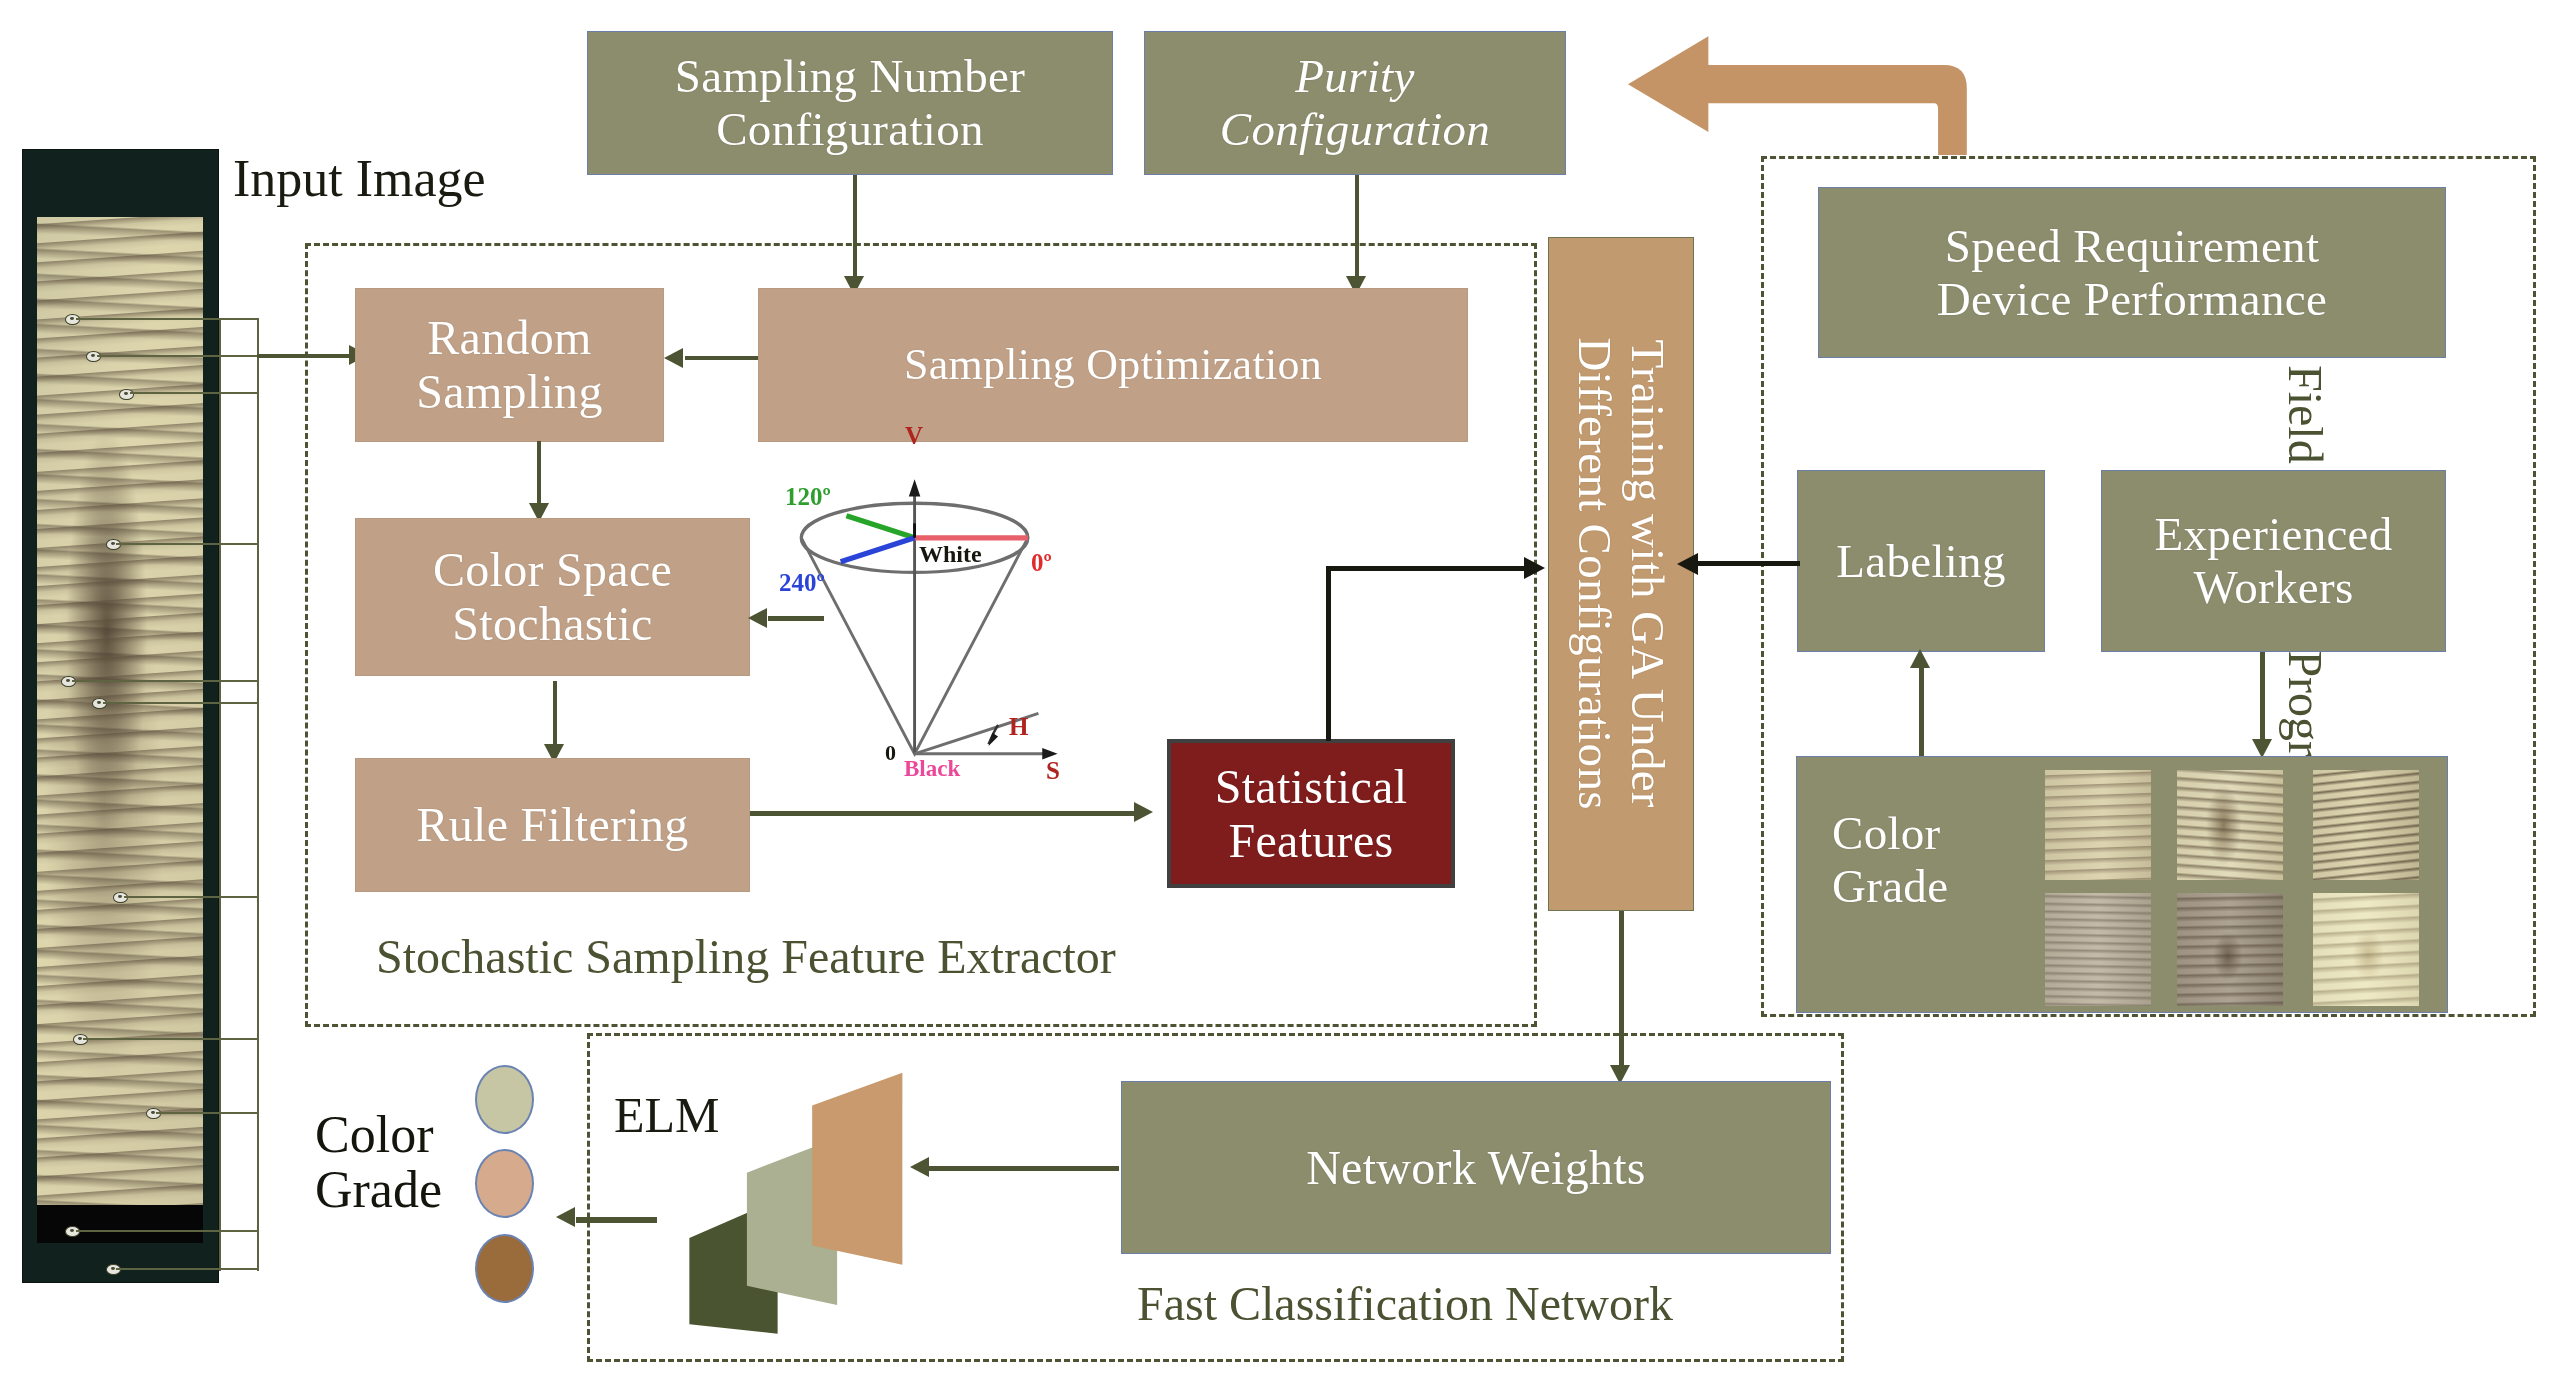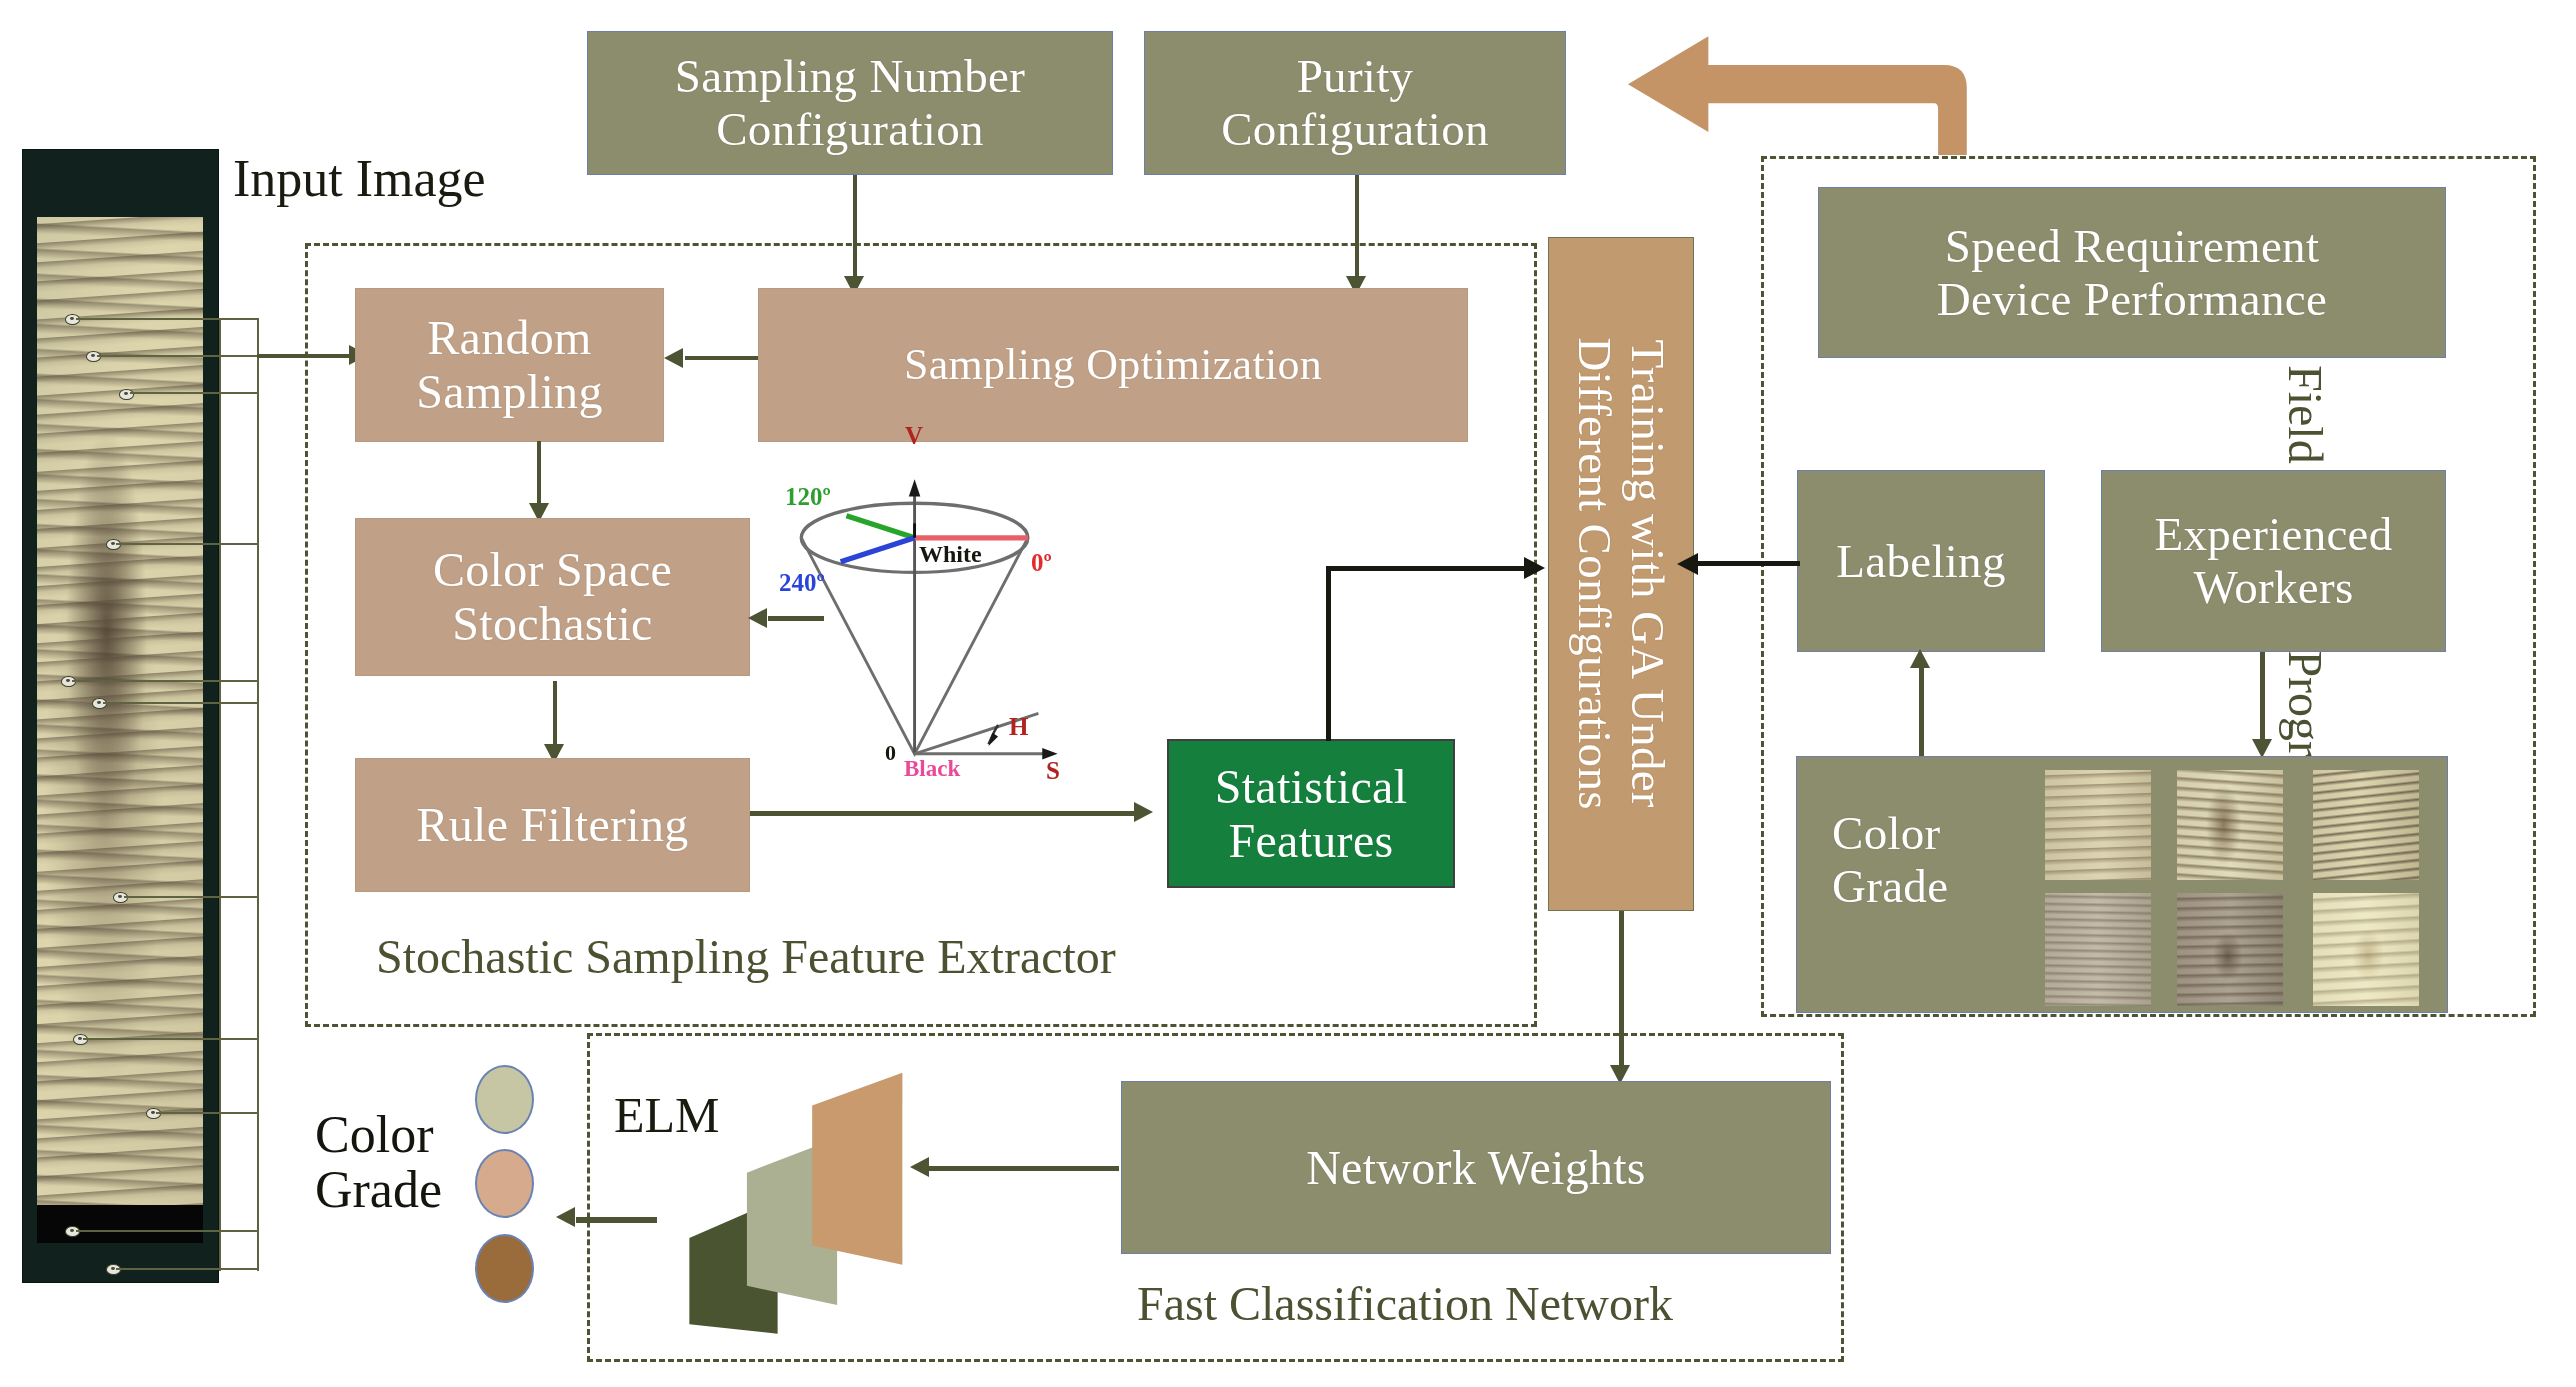--- a/index.html
+++ b/index.html
@@ -31,22 +31,22 @@
   }
   .box-green{
     background:#8b8d6d;
     border:1.9px solid #6b7fa8;
   }
   .box-brown{
     background:#c0a187;
     border:1px solid #b79a80;
   }
   .box-brown-dark{
-    background:#15803d;
-    border:2px solid #404040;
+    background:#7f1d1d;
+    border:4px solid #404040;
   }
   .box-gatrain{
     background:#c29a6f;
     border:1.9px solid #6f7550;
   }
 
   
   .dashgroup{
     position:absolute;
     box-sizing:border-box;
@@ -197,21 +197,21 @@
   <div class="ln" style="left:305px;top:354px;width:48px;height:3.8px;"></div>
   <div class="arrowhead ah-right" style="left:349px;top:345px;"></div>
 
   <div class="txt-plain" style="left:233px;top:149px;font-size:52px;">Input Image</div>
 
   <div class="box box-green" style="left:587px;top:31px;width:526px;height:144px;font-size:47px;flex-direction:column;">
     <span>Sampling Number</span>
     <span>Configuration</span>
   </div>
 
-  <div class="box box-green" style="left:1144px;top:31px;width:422px;height:144px;font-size:47px;flex-direction:column;">
+  <div class="box box-green" style="left:1144px;top:31px;width:422px;height:144px;font-size:47px;flex-direction:column;font-style:italic;">
     <span>Purity</span>
     <span>Configuration</span>
   </div>
 
   <div class="ln" style="left:853px;top:175px;width:3.8px;height:107px;"></div>
   <div class="arrowhead ah-down" style="left:844px;top:276px;"></div>
   <div class="ln" style="left:1355px;top:175px;width:3.8px;height:107px;"></div>
   <div class="arrowhead ah-down" style="left:1346px;top:276px;"></div>
 
   <svg class="feedback" viewBox="0 0 420 140">

